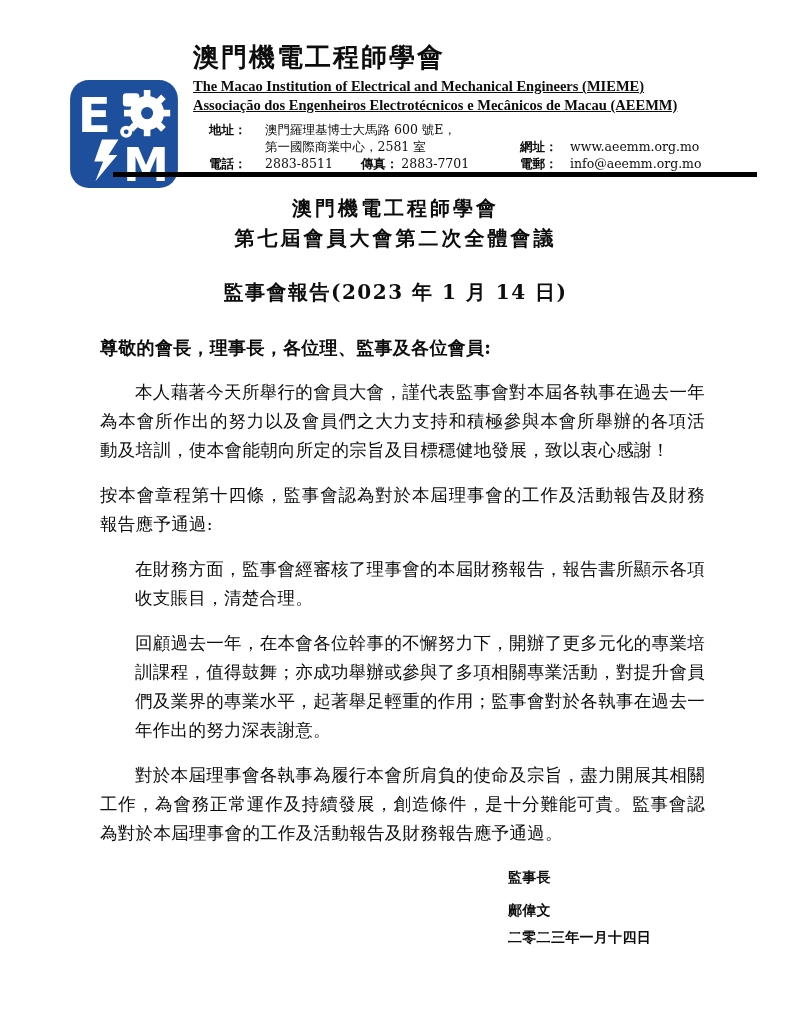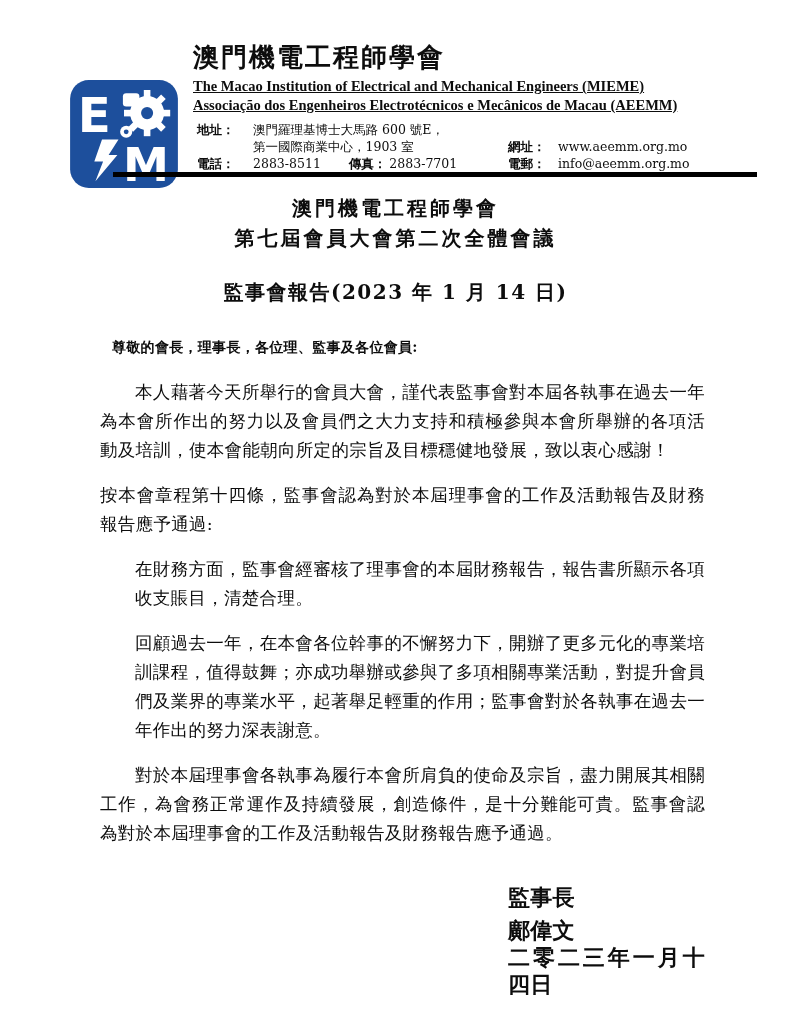--- a/index.html
+++ b/index.html
@@ -20,46 +20,46 @@
     font-size:26px;font-weight:bold;letter-spacing:2px;line-height:30px;
     font-family:"DejaVu Serif","Liberation Serif",serif;
   }
   .org-en,.org-pt{
     font-size:14.5px;font-weight:bold;line-height:18.5px;
     font-family:"Liberation Serif","DejaVu Serif",serif;
     text-decoration:underline;
   }
   .org-en{margin-top:5px;}
   .contact{
-    position:absolute;left:197px;top:121px;
+    position:absolute;left:209px;top:121px;
     font-size:12.5px;line-height:17px;width:560px;
   }
   .c-row{display:flex;}
   .c-label{width:56px;font-weight:bold;flex:0 0 auto;}
   .c-mid{width:255px;flex:0 0 auto;}
   .c-label2{width:50px;font-weight:bold;flex:0 0 auto;}
   .c-val2{flex:1 1 auto;}
   .fax-label{font-weight:bold;display:inline-block;margin-left:28px;margin-right:3px;}
   .rule{position:absolute;left:113px;top:172px;width:644px;height:5px;background:#000;}
   
   .title-block{margin-top:11px;text-align:center;font-weight:bold;}
   .title-line{font-size:20px;line-height:30px;letter-spacing:3px;}
   .title-line.t3{letter-spacing:1.5px;margin-top:24px;}
   
   .body-text{
     margin:26px 86px 0 100px;
     font-size:17.5px;line-height:29px;letter-spacing:0.3px;
     text-align:justify;
   }
-  .salutation{font-size:14px;font-weight:bold;margin:0 0 0 12px;}
+  .salutation{font-size:18px;font-weight:bold;margin:0 0 0 0;}
   .para{margin:16px 0 0 0;}
   .para.first-indent{text-indent:2em;}
   .para.block-indent{margin-left:35px;}
   
-  .signature{margin:36px 0 0 408px;font-size:22px;}
+  .signature{margin:16px 0 0 408px;font-size:14px;}
   .sig-title{font-weight:bold;line-height:27px;}
   .sig-name{font-weight:bold;line-height:27px;margin-top:6px;}
   .sig-date{font-weight:bold;line-height:27px;}
 </style>
 </head>
 <body>
 
 <div class="page">
 
   <div class="letterhead">
@@ -94,21 +94,21 @@
 
     <div class="contact">
       <div class="c-row">
         <span class="c-label">地址：</span>
         <span class="c-mid">澳門羅理基博士大馬路 600 號E，</span>
         <span class="c-label2"></span>
           <span class="c-val2"></span>
       </div>
       <div class="c-row">
         <span class="c-label"></span>
-        <span class="c-mid">第一國際商業中心，1903 室</span>
+        <span class="c-mid">第一國際商業中心，2581 室</span>
         <span class="c-label2">網址：</span>
         <span class="c-val2">www.aeemm.org.mo</span>
       </div>
       <div class="c-row">
         <span class="c-label">電話：</span>
         <span class="c-mid"><span>2883-8511</span><span class="fax-label">傳真：</span><span>2883-7701</span></span>
         <span class="c-label2">電郵：</span>
         <span class="c-val2">info@aeemm.org.mo</span>
       </div>
     </div>

